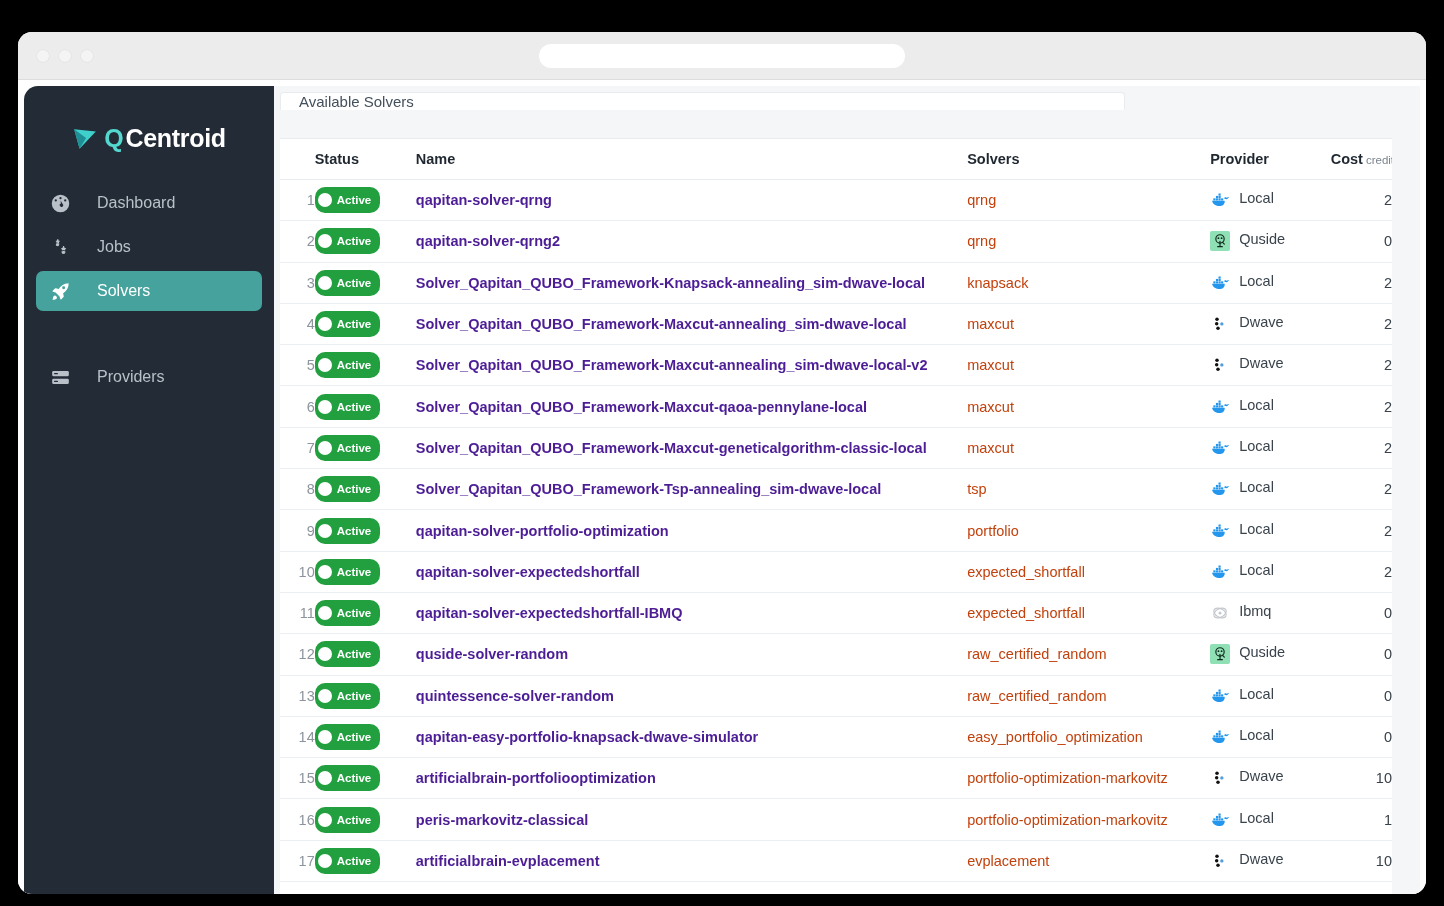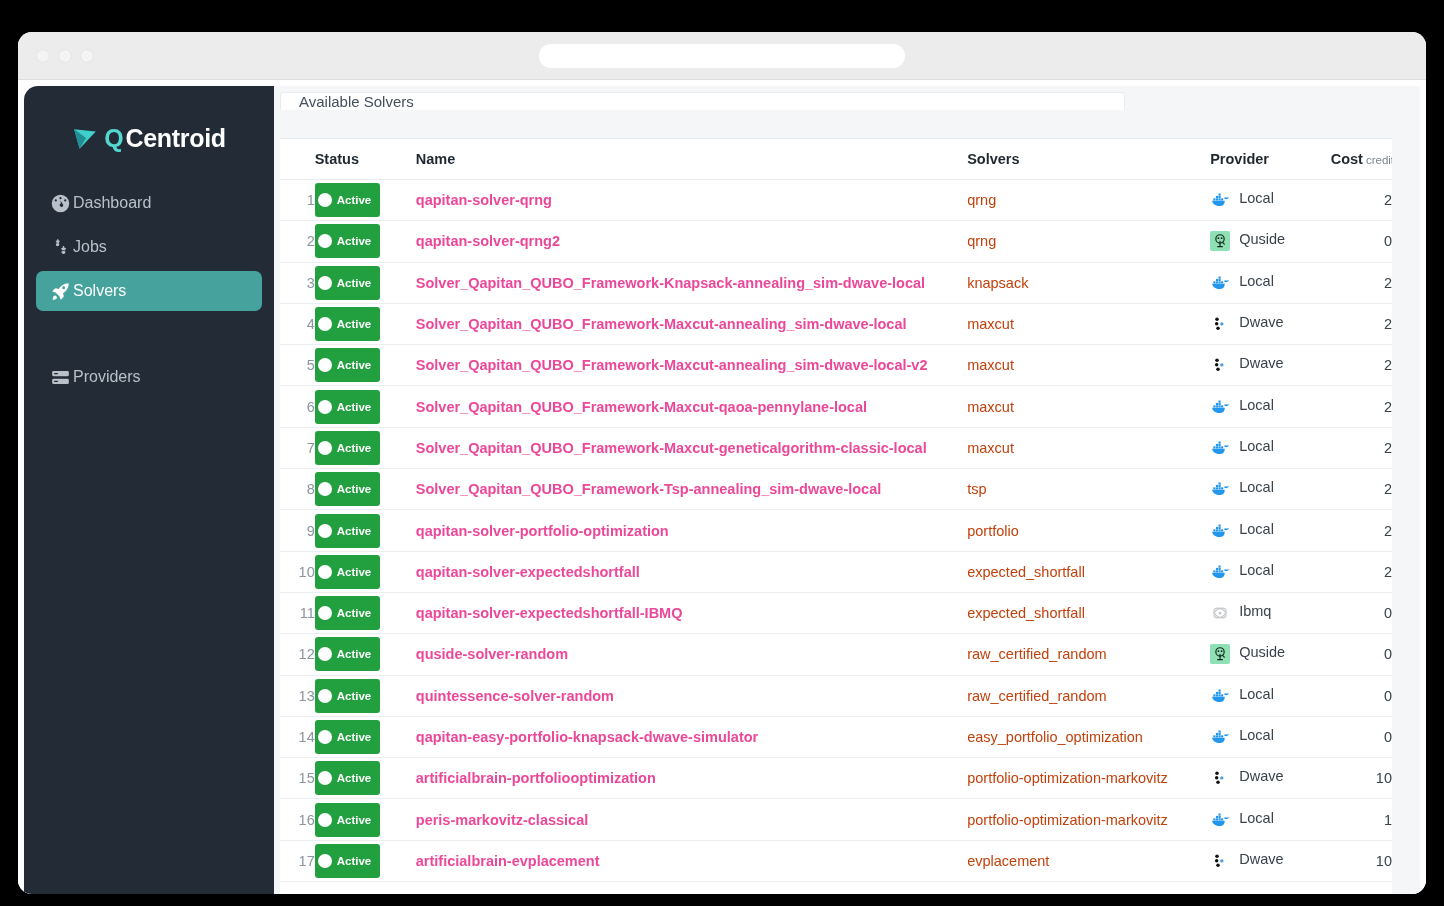--- a/index.html
+++ b/index.html
@@ -73,21 +73,21 @@
     font-size: 25px; font-weight: 700;
     letter-spacing: -0.3px;
   }
   .logo-mark { width: 26px; height: 26px; margin-right: 4px; }
   .logo-q { color: #53d7cf; }
   .logo-rest { color: #ffffff; }
 
   .nav { padding: 0 12px; }
   .nav-item {
     display: flex; align-items: center;
-    gap: 2px;
+    gap: 26px;
     height: 40px;
     padding: 0 14px;
     margin-bottom: 4px;
     border-radius: 7px;
     color: #b9c0c8;
     font-size: 16px;
     cursor: pointer;
   }
   .nav-item .ico { width: 21px; height: 21px; flex: 0 0 21px; display:flex; align-items:center; justify-content:center; }
   .nav-item .ico svg { width: 100%; height: 100%; fill: #b9c0c8; }
@@ -175,38 +175,38 @@
   td.idx {
     text-align: right;
     padding-right: 10px;
     color: #8c949d;
     font-size: 13px;
   }
   td.status { padding-left: 8px; }
   td.name {
     padding-left: 8px;
     font-weight: 700;
-    color: #ec4899;
+    color: #4c1d95;
     font-size: 14.7px;
     white-space: nowrap;
   }
   td.problem {
     padding-left: 6px;
     color: #c2410c;
     white-space: nowrap;
     cursor: pointer;
   }
   td.provider { padding-left: 6px; color: #3a434c; white-space: nowrap; }
   td.cost { text-align: right; padding-right: 8px; color: #39424b; }
 
   .badge {
     display: inline-flex; align-items: center;
     background: #22a03f;
-    border-radius: 3px;
-    height: 34px;
+    border-radius: 10px;
+    height: 26px;
     padding: 0 9px 0 3px;
     color: #ffffff;
     font-size: 11.5px;
     font-weight: 700;
     cursor: pointer;
   }
   .badge .knob {
     width: 14px; height: 14px; border-radius: 50%;
     background: #ffffff;
     margin-right: 5px;

